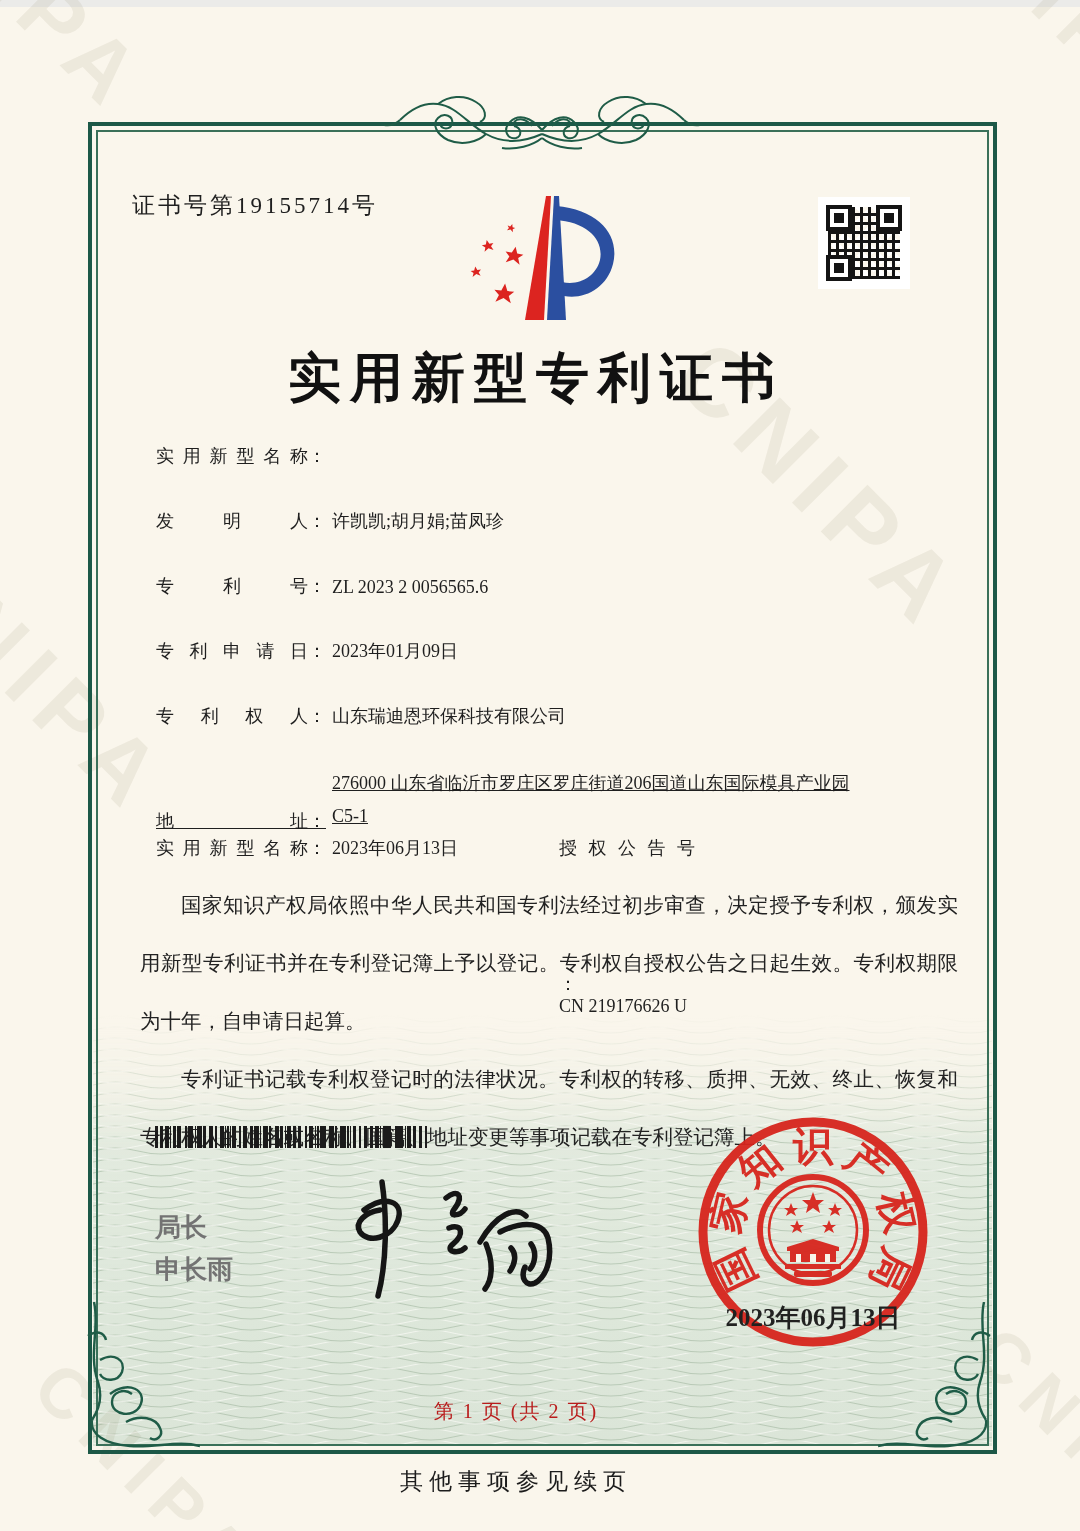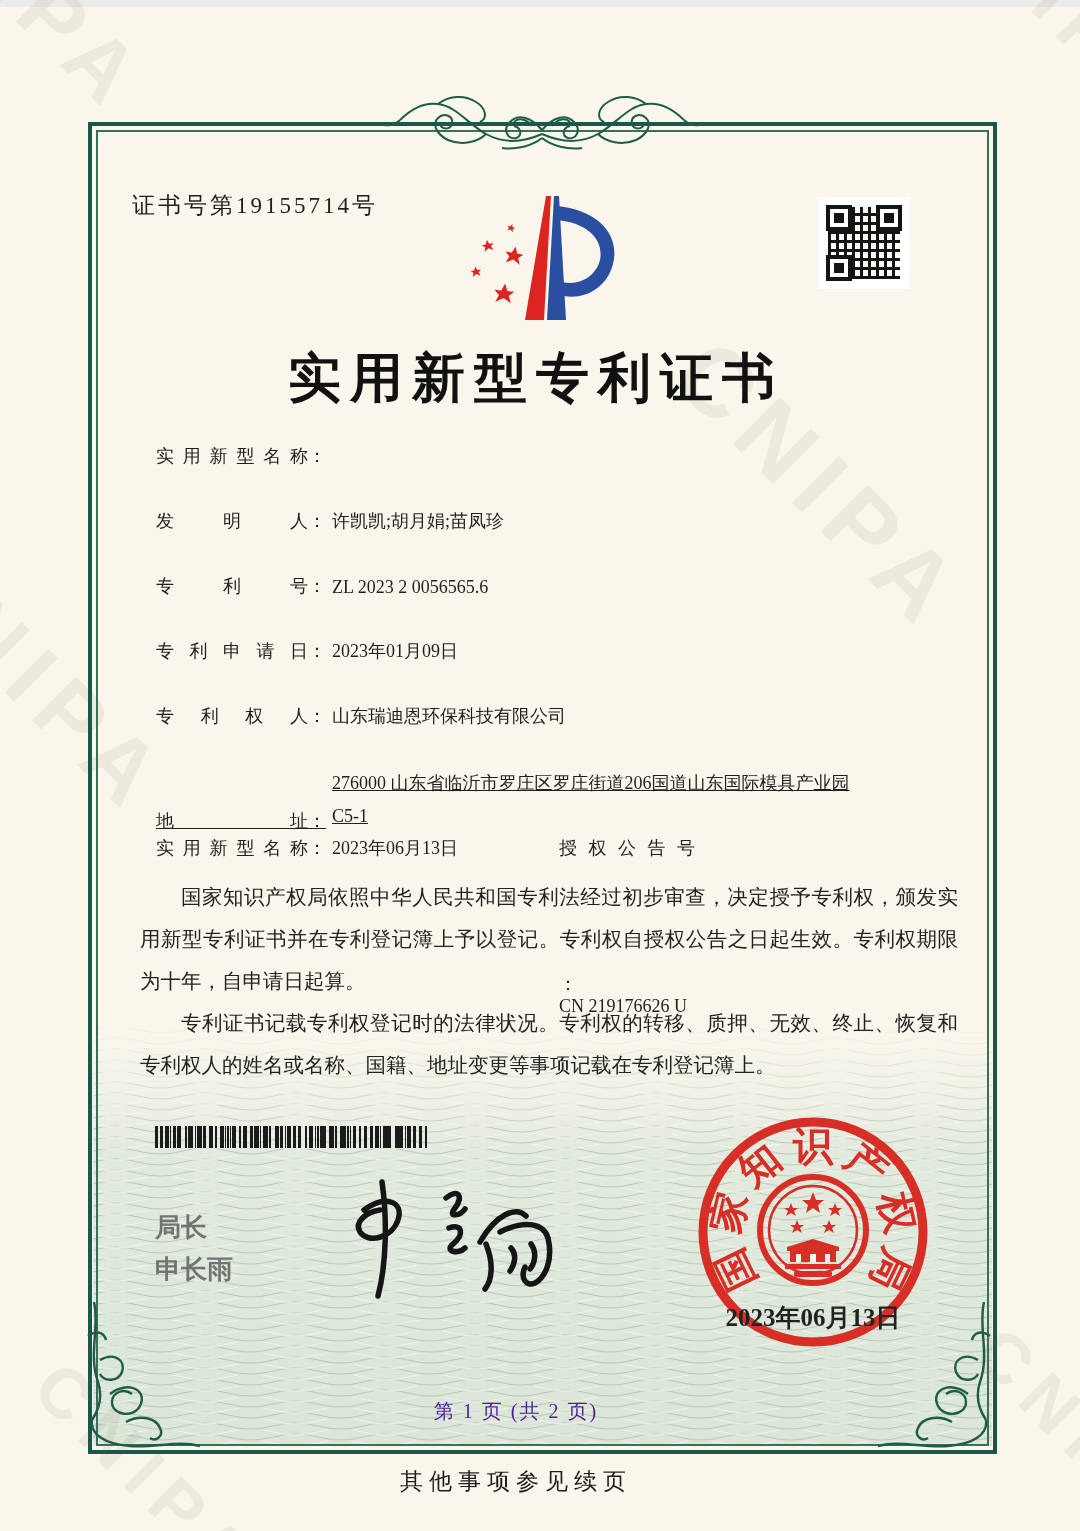--- a/index.html
+++ b/index.html
@@ -71,41 +71,41 @@
   }
   .row .colon{flex:0 0 auto;margin-right:6px;}
   .row .val{display:inline-block;}
   .row .val.addr{width:525px;line-height:33px;}
   .grant2{position:absolute;left:403px;top:0;display:flex;flex-direction:column;}
   .grant2 .lab2{display:inline-block;width:136px;text-align:justify;text-align-last:justify;flex:0 0 136px;}
   .grant2 .colon{margin-right:6px;}
 
   .paras{
     left:140px;top:876px;width:818px;z-index:4;
-    font-size:20.5px;line-height:42px;text-align:justify;color:#222;
+    font-size:20.5px;line-height:58px;text-align:justify;color:#222;
   }
   .paras p{margin:0;text-indent:2em;}
 
   .barcode{
     left:155px;top:1126px;width:272px;height:22px;z-index:4;
     background-image:
       repeating-linear-gradient(90deg,#1b1b1b 0 2px,transparent 2px 6px),
       repeating-linear-gradient(90deg,#1b1b1b 0 1px,transparent 1px 5px),
       repeating-linear-gradient(90deg,#1b1b1b 0 3px,transparent 3px 11px);
   }
 
   .bureau{
     left:155px;top:1206px;z-index:4;
     font-family:"Liberation Sans","DejaVu Sans",sans-serif;
     font-weight:bold;font-size:26px;color:#737373;line-height:42px;
   }
   .signature{left:328px;top:1176px;z-index:5;}
   .seal{left:690px;top:1108px;z-index:5;opacity:0.95;}
 
-  .pagenum{left:0;top:1398px;width:1032px;text-align:center;font-size:20px;color:#4c1d95;z-index:4;letter-spacing:2px;}
+  .pagenum{left:0;top:1398px;width:1032px;text-align:center;font-size:20px;color:#b91c1c;z-index:4;letter-spacing:2px;}
   .footer-note{left:0;top:1466px;width:1032px;text-align:center;font-size:23px;color:#1c1c1c;z-index:4;letter-spacing:6px;}
 </style>
 </head>
 <body>
 
 <div class="abs top-strip"></div>
 
 <div class="wm" style="left:-150px;top:-70px;font-size:86px;">CNIPA</div>
 <div class="wm" style="left:905px;top:-45px;font-size:76px;">CNIPA</div>
 <div class="wm" style="left:640px;top:430px;font-size:96px;">CNIPA</div>

